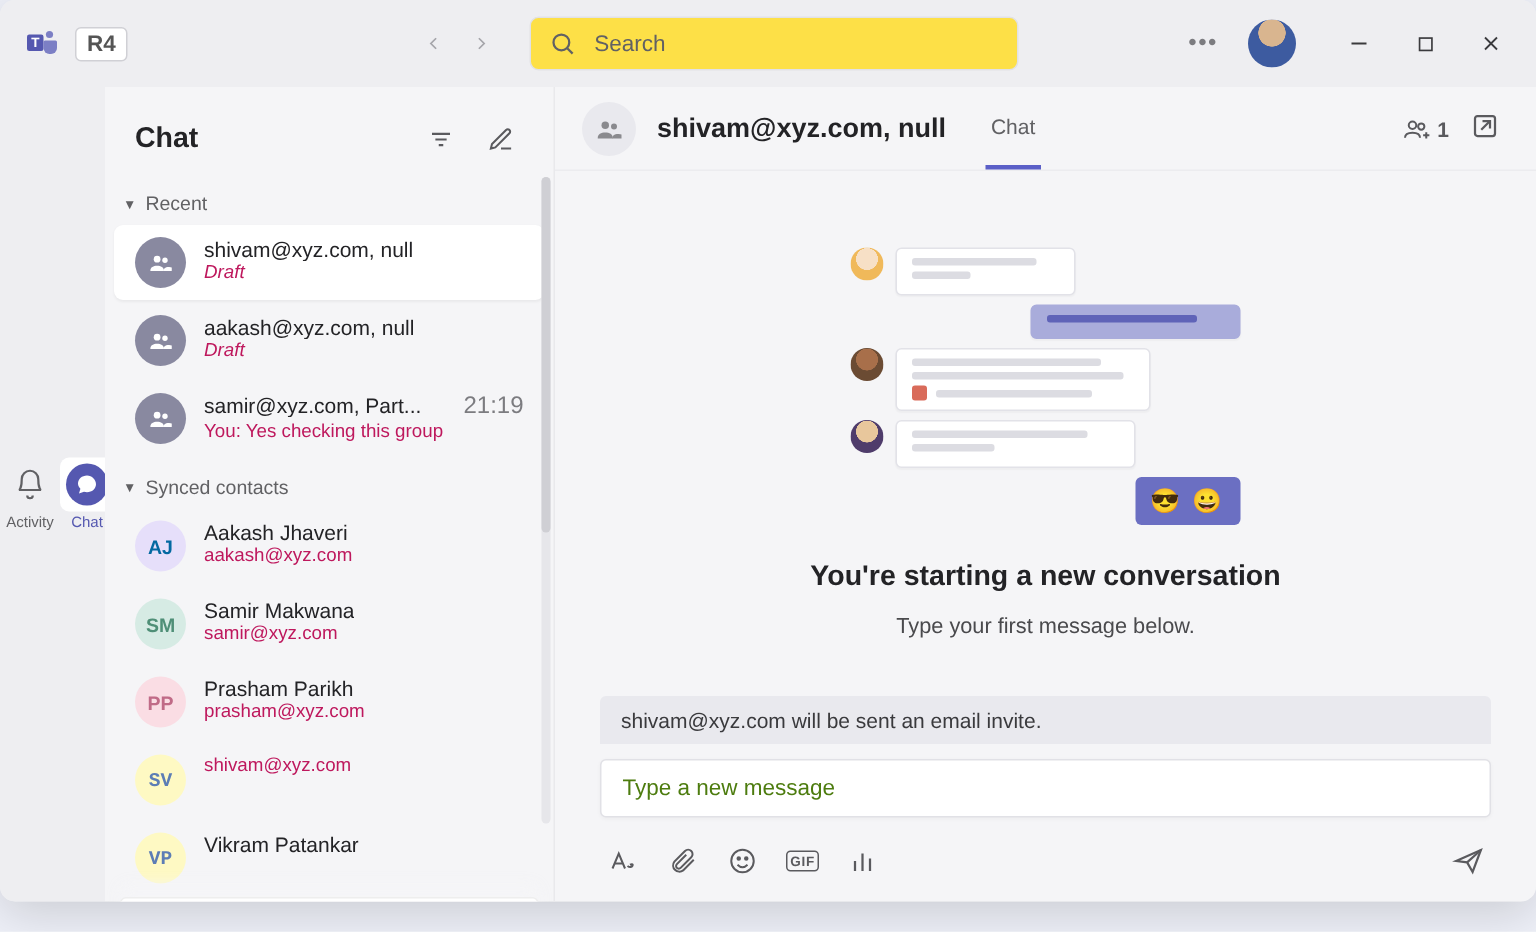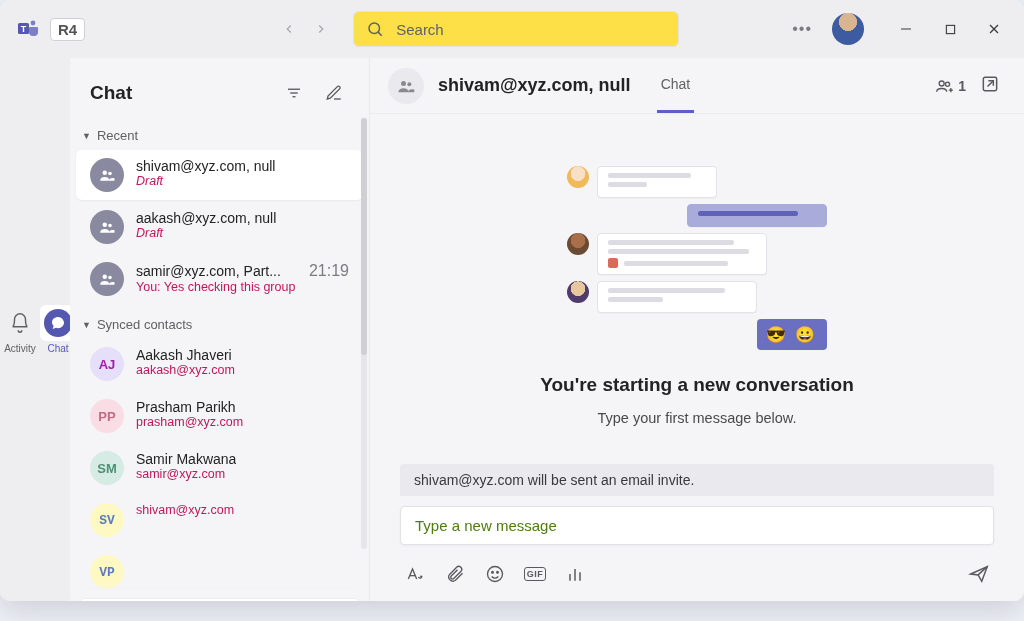--- a/index.html
+++ b/index.html
@@ -70,21 +70,21 @@
     border-radius:6px; margin:1px 6px;
   }
   .convo.selected { background:#fff; box-shadow: 0 1px 2px rgba(0,0,0,0.05); }
   .convo .badge {
     width:34px; height:34px; border-radius:50%;
     display:flex; align-items:center; justify-content:center;
     background:#e8e8ec; color:#7a7a7e; flex-shrink:0;
     font-size:13px; font-weight:600;
   }
   .convo .badge.people-dark { background:#8989a0; color:#fff; }
-  .convo .badge.aj { background:#e6dffa; color:#a21caf; }
+  .convo .badge.aj { background:#e6dffa; color:#0369a1; }
   .convo .badge.pp { background:#fadde4; color:#c06b87; }
   .convo .badge.sm { background:#d6ebe4; color:#4f8f77; }
   .convo .badge.sv { background:#fef9c3; color:#5c7db5;font-family:Liberation Mono, monospace; }
   .convo .lines { flex:1; min-width:0; }
   .convo .row1 { display:flex; align-items:baseline; gap:8px; }
   .convo .name { font-size:14px; color:#232326; white-space:nowrap; overflow:hidden; text-overflow:ellipsis; }
   .convo .time { margin-left:auto; font-size:16px; color:#7c7c80; }
   .convo .sub { font-size:12.5px; color:#be185d; white-space:nowrap; overflow:hidden; text-overflow:ellipsis; }
   .convo .sub.italic { font-style:italic; }
   .invite-bar {
@@ -317,45 +317,51 @@
           <div class="convo">
             <div class="badge aj">AJ</div>
             <div class="lines">
               <div class="row1">
                 <span class="name">Aakash Jhaveri</span>
               </div>
               <div class="sub">aakash@xyz.com</div>
             </div>
           </div>
           <div class="convo">
+            <div class="badge sm">SM</div>
+            <div class="lines">
+              <div class="row1">
+                <span class="name">Samir Makwana</span>
+              </div>
+              <div class="sub">samir@xyz.com</div>
+            </div>
+          </div>
+          <div class="convo">
             <div class="badge pp">PP</div>
             <div class="lines">
               <div class="row1">
                 <span class="name">Prasham Parikh</span>
               </div>
               <div class="sub">prasham@xyz.com</div>
             </div>
           </div>
           <div class="convo">
-            <div class="badge sm">SM</div>
-            <div class="lines">
-              <div class="row1">
-                <span class="name">Samir Makwana</span>
-              </div>
-              <div class="sub">samir@xyz.com</div>
-            </div>
-          </div>
-          <div class="convo">
             <div class="badge sv">SV</div>
             <div class="lines">
               <div class="sub">shivam@xyz.com</div>
             </div>
           </div>
           <div class="convo">
             <div class="badge sv">VP</div>
+            <div class="lines">
+              <div class="row1">
+                <span class="name">Vikram Patankar</span>
+              </div>
+              <div class="sub"></div>
+            </div>
           </div>
         </div>
 
       <div class="invite-bar">
         <svg width="18" height="18" viewBox="0 0 24 24" fill="currentColor">
             <circle cx="9" cy="8" r="3.5"></circle>
             <path d="M2 20c0-3.3 3.1-5 7-5s7 1.7 7 5v1H2v-1z"></path>
             <circle cx="18" cy="7" r="1"></circle>
             <rect x="17.2" y="4" width="1.6" height="6" rx="0.8"></rect>
             <rect x="15" y="6.2" width="6" height="1.6" rx="0.8"></rect>

